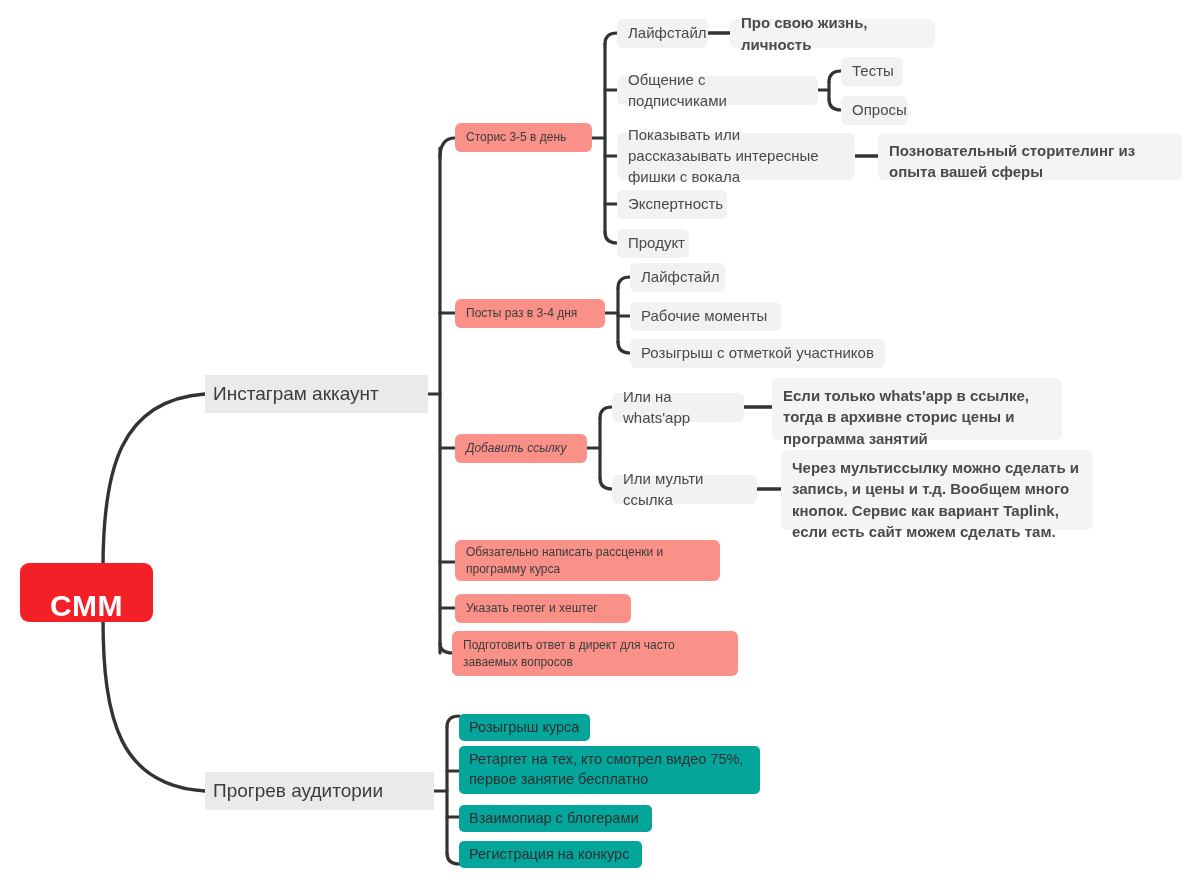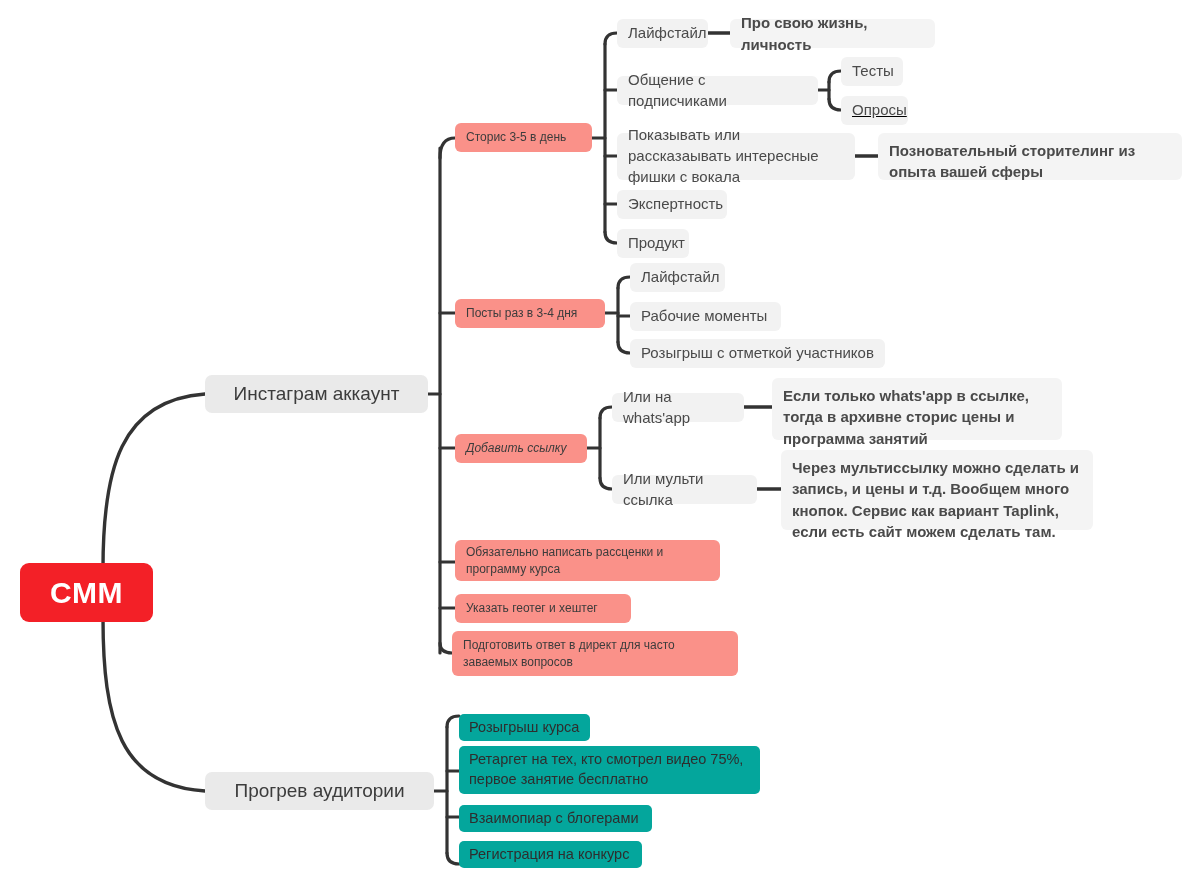--- a/index.html
+++ b/index.html
@@ -39,36 +39,36 @@
     display: block;
     width: 100%;
   }
 
   
   .node.root {
     background: #F32027;
     border-radius: 9px;
     padding: 0 18px;
     justify-content: center;
+    align-items: flex-end;
   }
   .node.root .label {
     color: #ffffff;
     font-size: 30px;
     font-weight: bold;
     letter-spacing: 0.5px;
     text-align: center;
     line-height: 1.1;
   }
 
   
   .node.branch {
     background: #EAEAEA;
-    border-radius: 7px;
+    border-radius: 0;
     padding: 0 8px;
-    text-align: center;
   }
   .node.branch .label {
     color: #3C3C3C;
     font-size: 19px;
     line-height: 1.25;
   }
 
   
   .node.pink {
     background: #FA9189;
@@ -236,21 +236,21 @@
   </div>
 
   <div class="node note" style="left:730px; top:19px; width:205px; height:29px; align-items:center;">
     <span class="label">Про свою жизнь, личность</span>
   </div>
 
   <div class="node chip" style="left:841px; top:57px; width:62px; height:29px;">
     <span class="label">Тесты</span>
   </div>
 
-  <div class="node chip" style="left:841px; top:96px; width:67px; height:29px;text-decoration:underline;">
+  <div class="node chip" style="left:841px; top:96px; width:67px; height:29px;">
     <span class="label">Опросы</span>
   </div>
 
   <div class="node note" style="left:878px; top:133px; width:304px; height:47px;">
     <span class="label">Позновательный сторителинг из опыта вашей сферы</span>
   </div>
 
   <div class="node chip" style="left:630px; top:263px; width:95px; height:29px;">
     <span class="label">Лайфстайл</span>
   </div>

